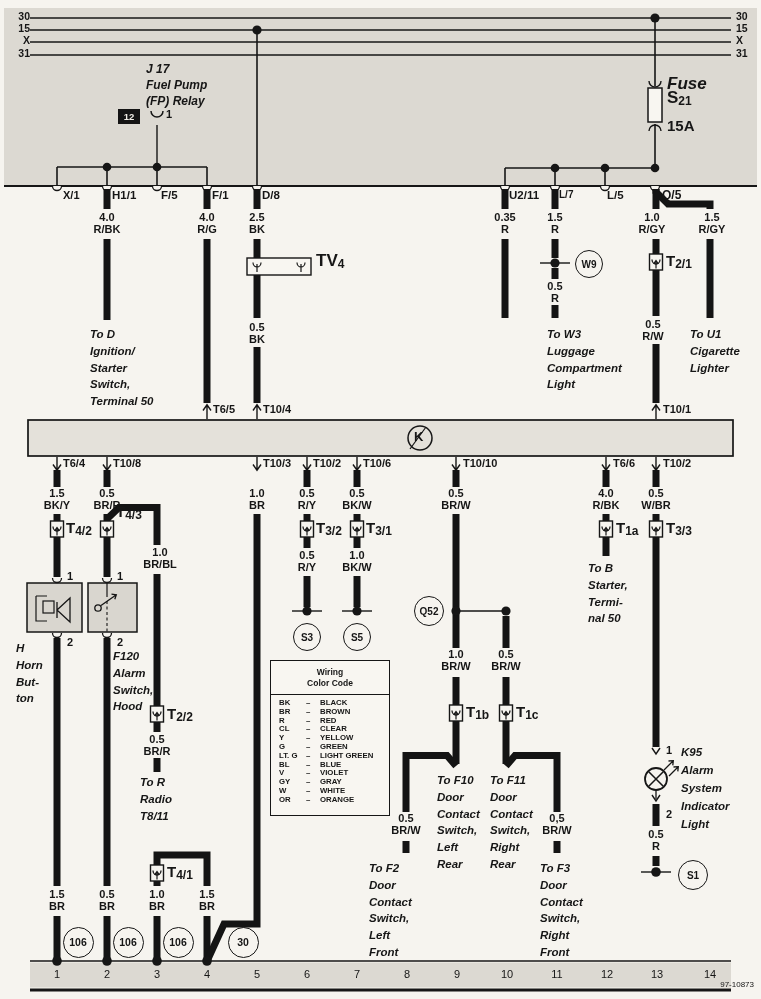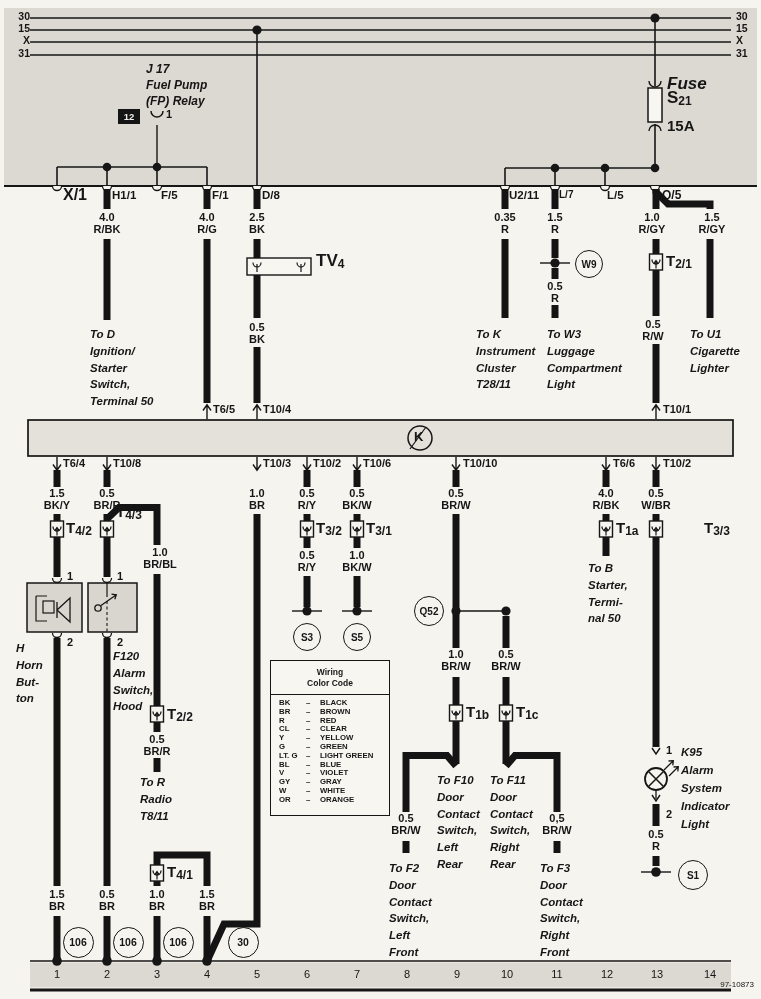--- a/index.html
+++ b/index.html
@@ -249,21 +249,21 @@
 <div>Fuel Pump</div>
 <div>(FP) Relay</div>
 </div>
 <div class="relaybox">12</div>
 <div class="lb" style="left:166px;top:108px">1</div>
 
 <div class="dest" style="left:667px;top:78px;font-size:17px;line-height:12px">Fuse</div>
 <div class="tl" style="left:667px;top:90px"><span class="bb">S</span><span class="s">21</span></div>
 <div class="lb" style="left:667px;top:120px;font-size:15px">15A</div>
 
-<div class="lb" style="left:63px;top:189px;font-size:16px">X/1</div>
+<div class="lb" style="left:63px;top:189px;font-size:11px">X/1</div>
 <div class="lb" style="left:112px;top:189px;font-size:11.5px">H1/1</div>
 <div class="lb" style="left:161px;top:189px;font-size:11.5px">F/5</div>
 <div class="lb" style="left:212px;top:189px;font-size:11.5px">F/1</div>
 <div class="lb" style="left:262px;top:189px;font-size:11.5px">D/8</div>
 <div class="lb" style="left:509px;top:189px;font-size:11.5px">U2/11</div>
 <div class="lb" style="left:559px;top:189px;font-size:10px">L/7</div>
 <div class="lb" style="left:607px;top:189px;font-size:11.5px">L/5</div>
 <div class="lb" style="left:662px;top:189px;font-size:12px">Q/5</div>
 
 <div class="wl" style="left:107px;top:212px">
@@ -311,26 +311,20 @@
 <div class="tl" style="left:666px;top:253px"><span class="b">T</span><span class="s">2/1</span></div>
 
 <div class="circle" style="left:575px;top:250px;width:28px;height:28px;font-size:10px">W9</div>
 
 <div class="dest" style="left:90px;top:326px">
 <div>To D</div>
       <div>Ignition/</div>
       <div>Starter</div>
       <div>Switch,</div>
       <div>Terminal 50</div>
-</div>
-<div class="dest" style="left:476px;top:326px">
-<div>To K</div>
-      <div>Instrument</div>
-      <div>Cluster</div>
-      <div>T28/11</div>
 </div>
 <div class="dest" style="left:547px;top:326px">
 <div>To W3</div>
       <div>Luggage</div>
       <div>Compartment</div>
       <div>Light</div>
 </div>
 <div class="dest" style="left:690px;top:326px">
 <div>To U1</div>
       <div>Cigarette</div>
@@ -381,21 +375,21 @@
 <div class="wl" style="left:656px;top:488px">
       <div>0.5</div>
       <div>W/BR</div>
     </div>
 
 <div class="tl" style="left:66px;top:520px"><span class="b">T</span><span class="s">4/2</span></div>
 <div class="tl" style="left:116px;top:504px"><span class="b">T</span><span class="s">4/3</span></div>
 <div class="tl" style="left:316px;top:520px"><span class="b">T</span><span class="s">3/2</span></div>
 <div class="tl" style="left:366px;top:520px"><span class="b">T</span><span class="s">3/1</span></div>
 <div class="tl" style="left:616px;top:520px"><span class="b">T</span><span class="s">1a</span></div>
-<div class="tl" style="left:704px;top:520px"><span class="b">T</span><span class="s">3/3</span></div>
+<div class="tl" style="left:666px;top:520px"><span class="b">T</span><span class="s">3/3</span></div>
 
 <div class="wl" style="left:160px;top:547px">
       <div>1.0</div>
       <div>BR/BL</div>
     </div>
 <div class="wl" style="left:307px;top:550px">
       <div>0.5</div>
       <div>R/Y</div>
     </div>
 <div class="wl" style="left:357px;top:550px">
@@ -464,21 +458,21 @@
       <div>Rear</div>
 </div>
 <div class="wl" style="left:406px;top:813px">
       <div>0.5</div>
       <div>BR/W</div>
     </div>
 <div class="wl" style="left:557px;top:813px">
       <div>0,5</div>
       <div>BR/W</div>
     </div>
-<div class="dest" style="left:389px;top:860px">
+<div class="dest" style="left:369px;top:860px">
 <div>To F2</div>
       <div>Door</div>
       <div>Contact</div>
       <div>Switch,</div>
       <div>Left</div>
       <div>Front</div>
 </div>
 <div class="dest" style="left:540px;top:860px">
 <div>To F3</div>
       <div>Door</div>

